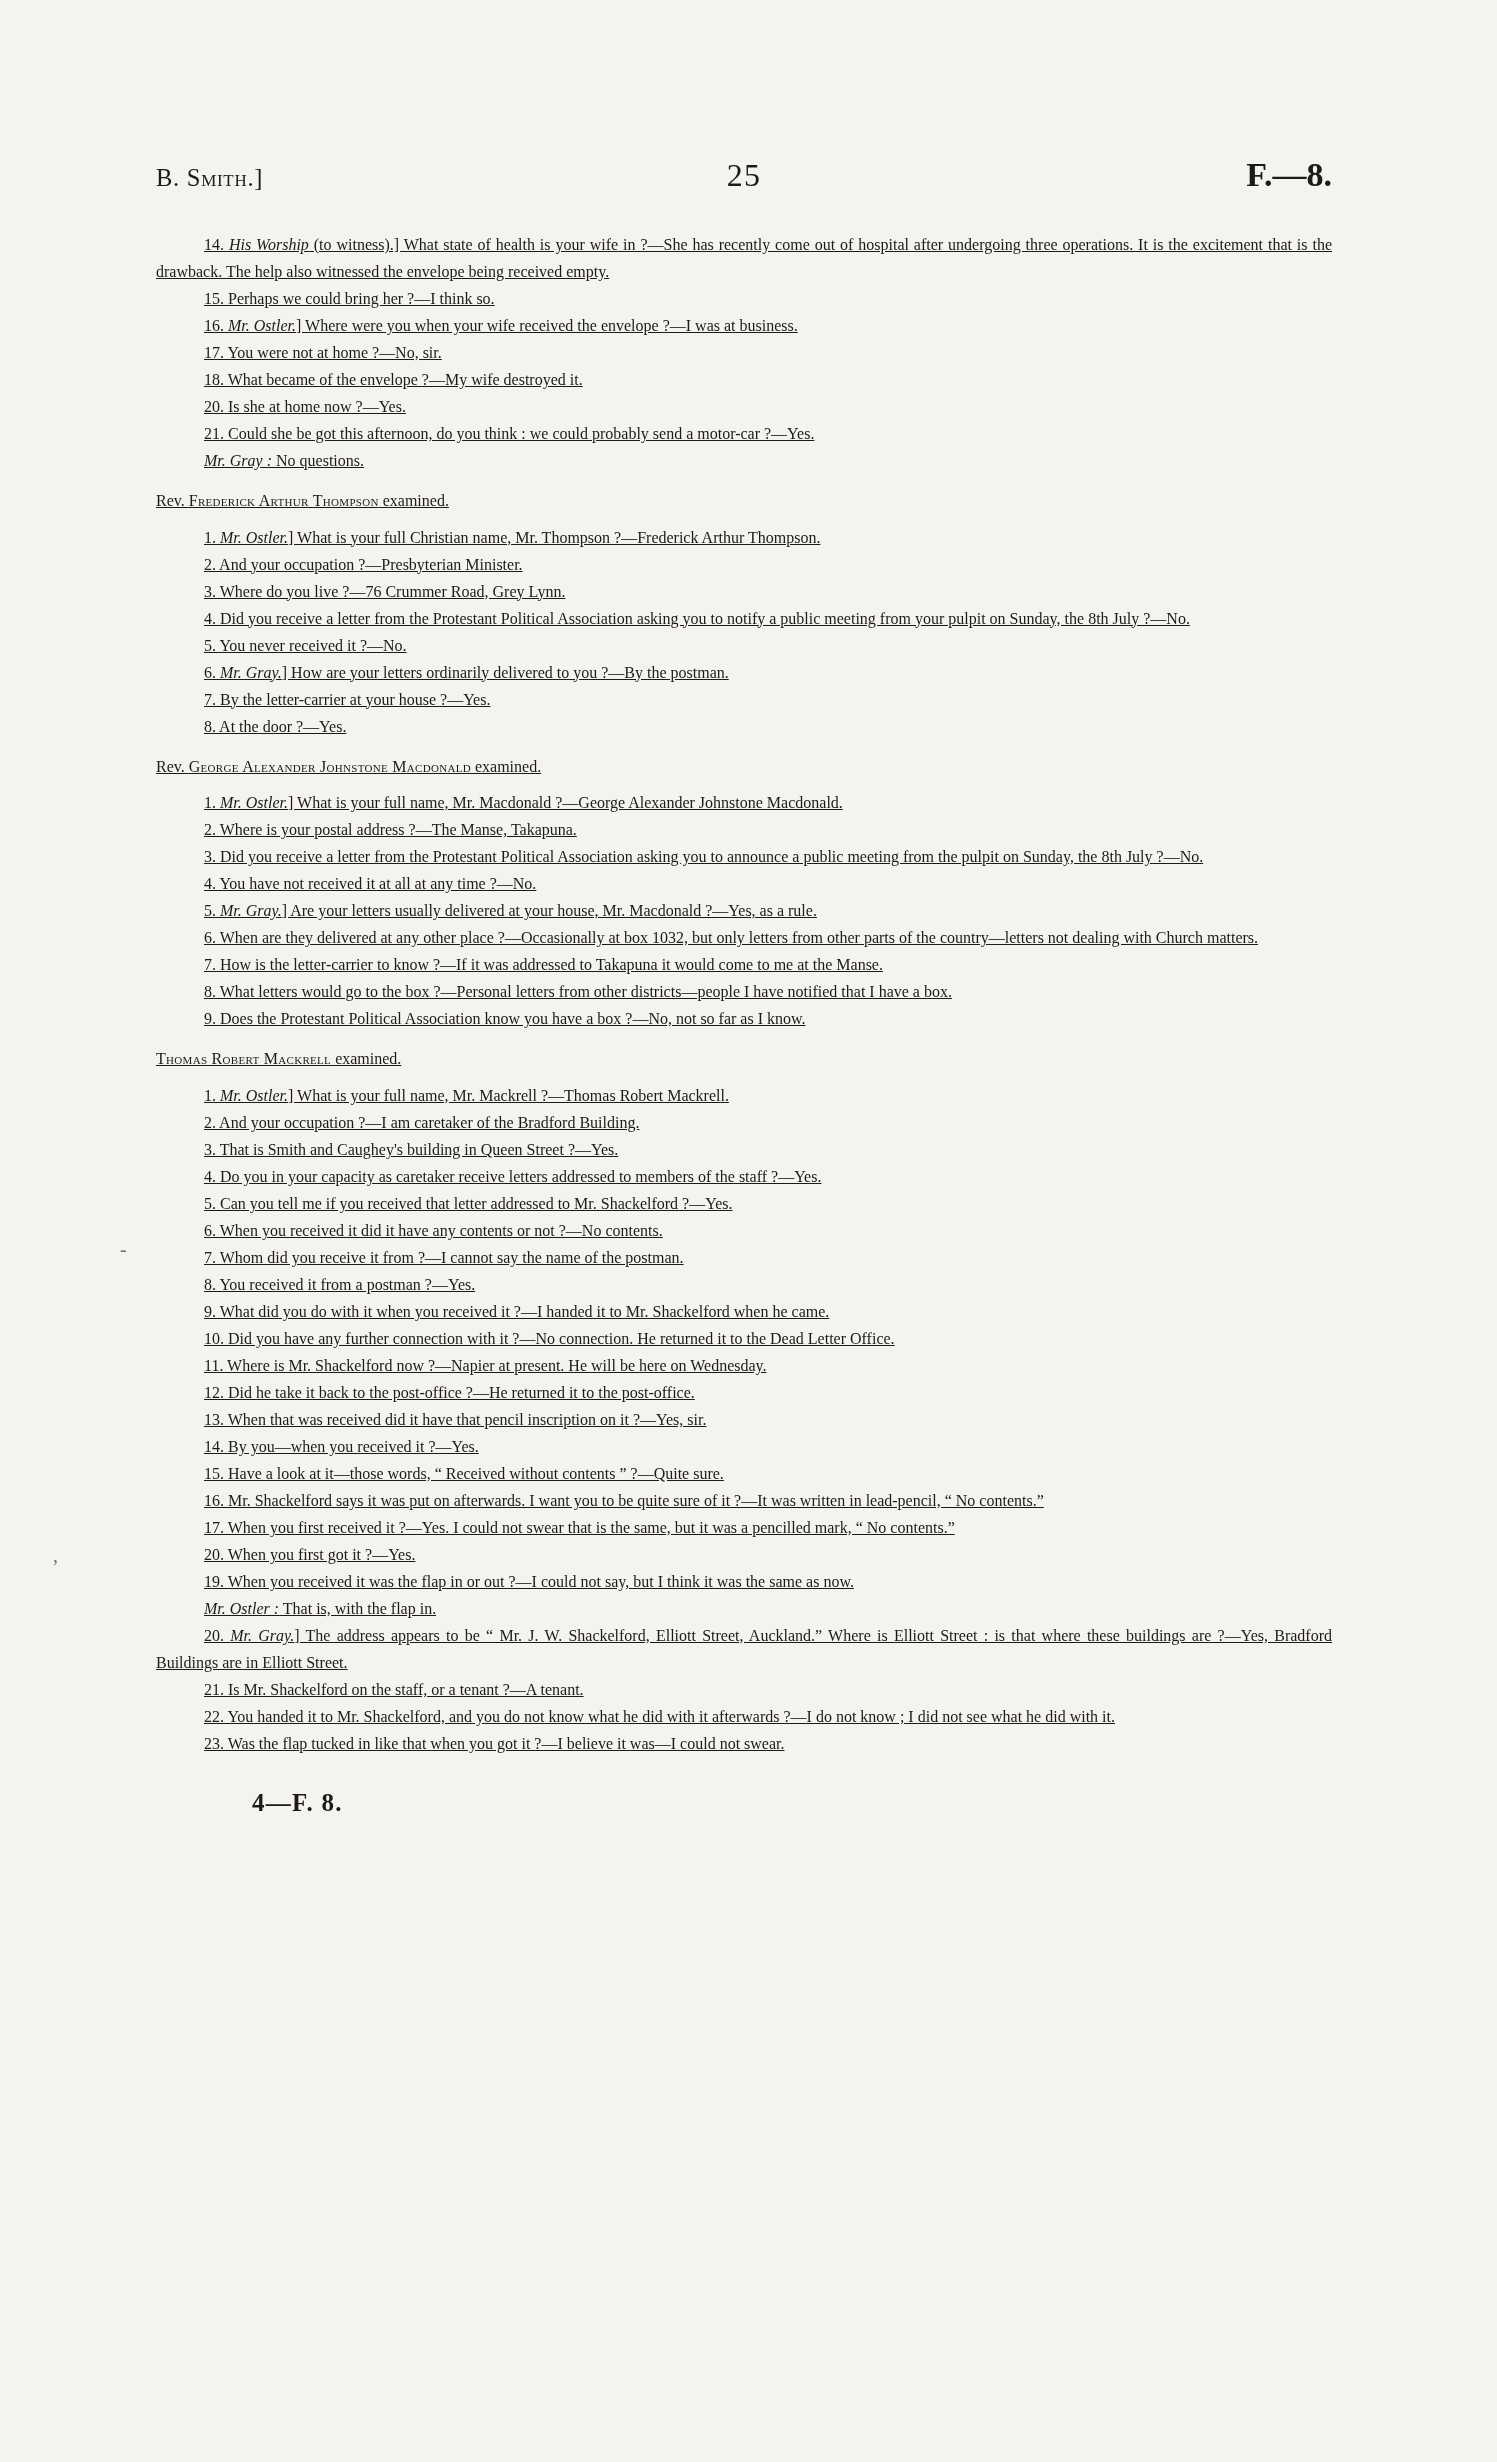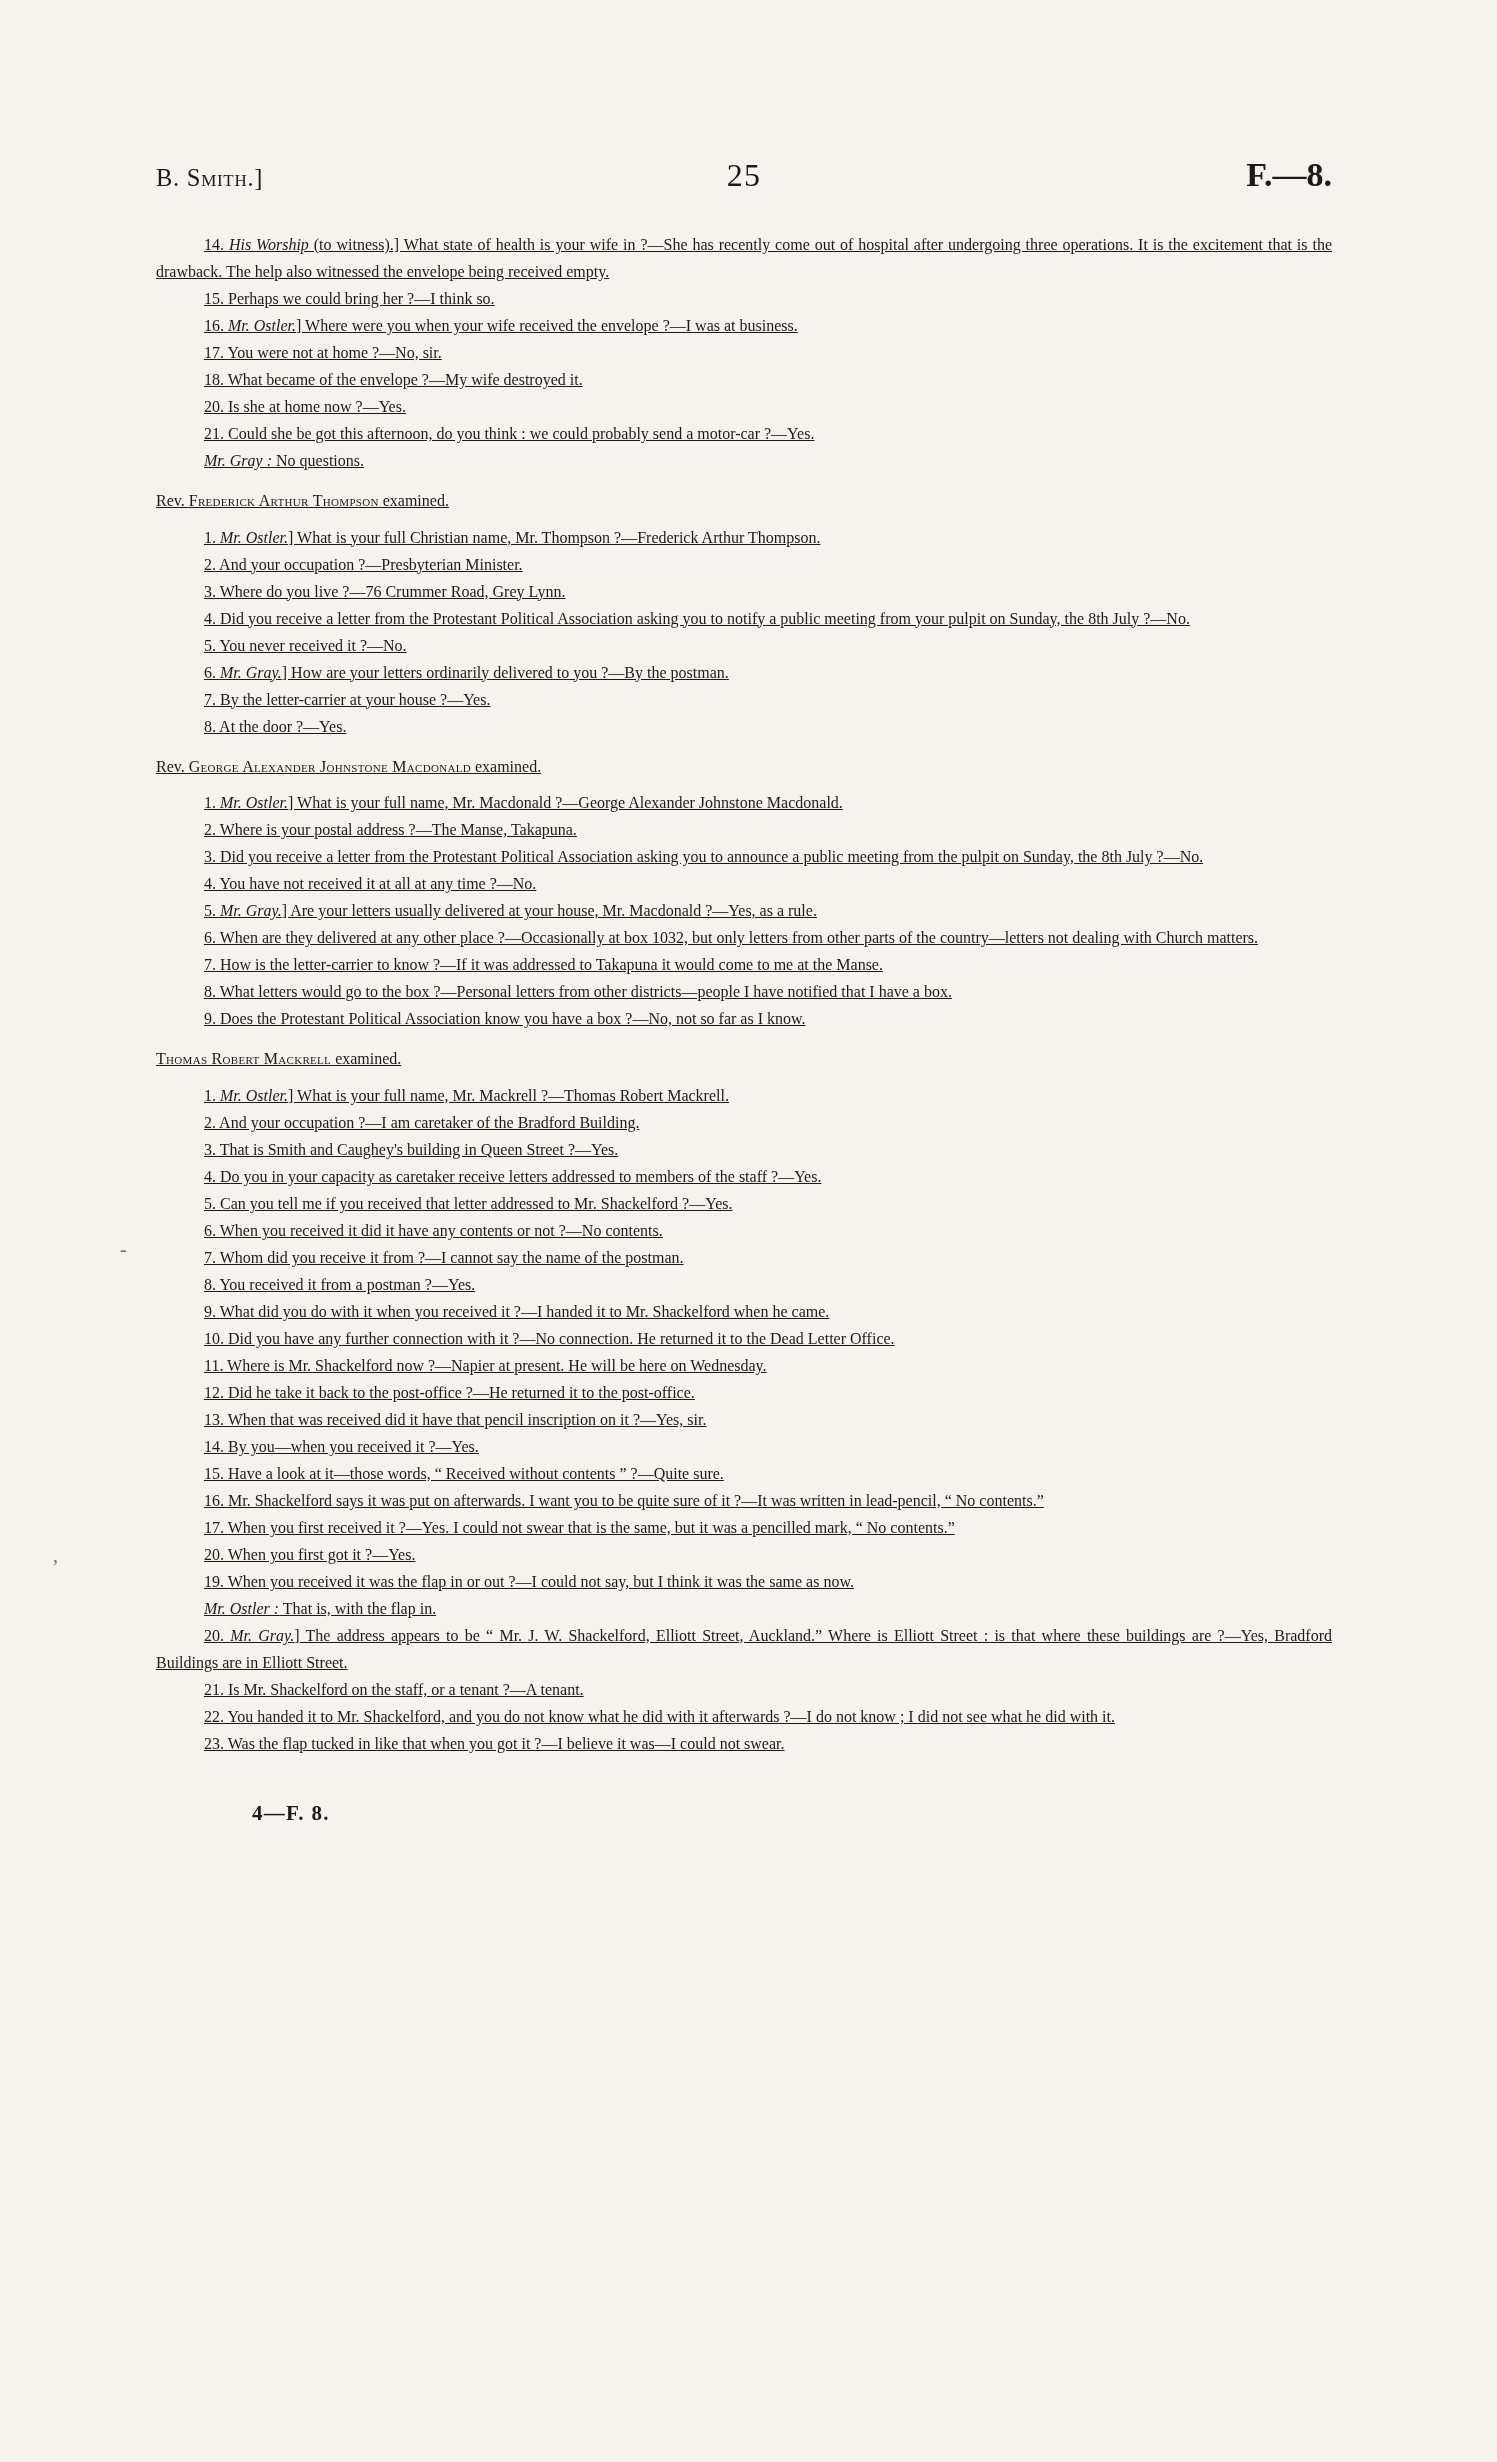--- a/index.html
+++ b/index.html
@@ -50,22 +50,22 @@
     margin: 0;
     text-indent: 48px;
   }
   .body-text p.heading {
     margin: 13.3px 0 9.3px 0;
     text-indent: 0;
   }
   .it { font-style: italic; }
   .sc { font-variant: small-caps; letter-spacing: 0.3px; }
   .footer {
-    margin-top: 44px;
-    font-size: 21px;
+    margin-top: 32px;
+    font-size: 25px;
     font-weight: bold;
     letter-spacing: 1.3px;
     text-indent: 96px;
   }
   .artifact {
     position: absolute;
     color: #6f6e6a;
     font-size: 20px;
     pointer-events: none;
   }

